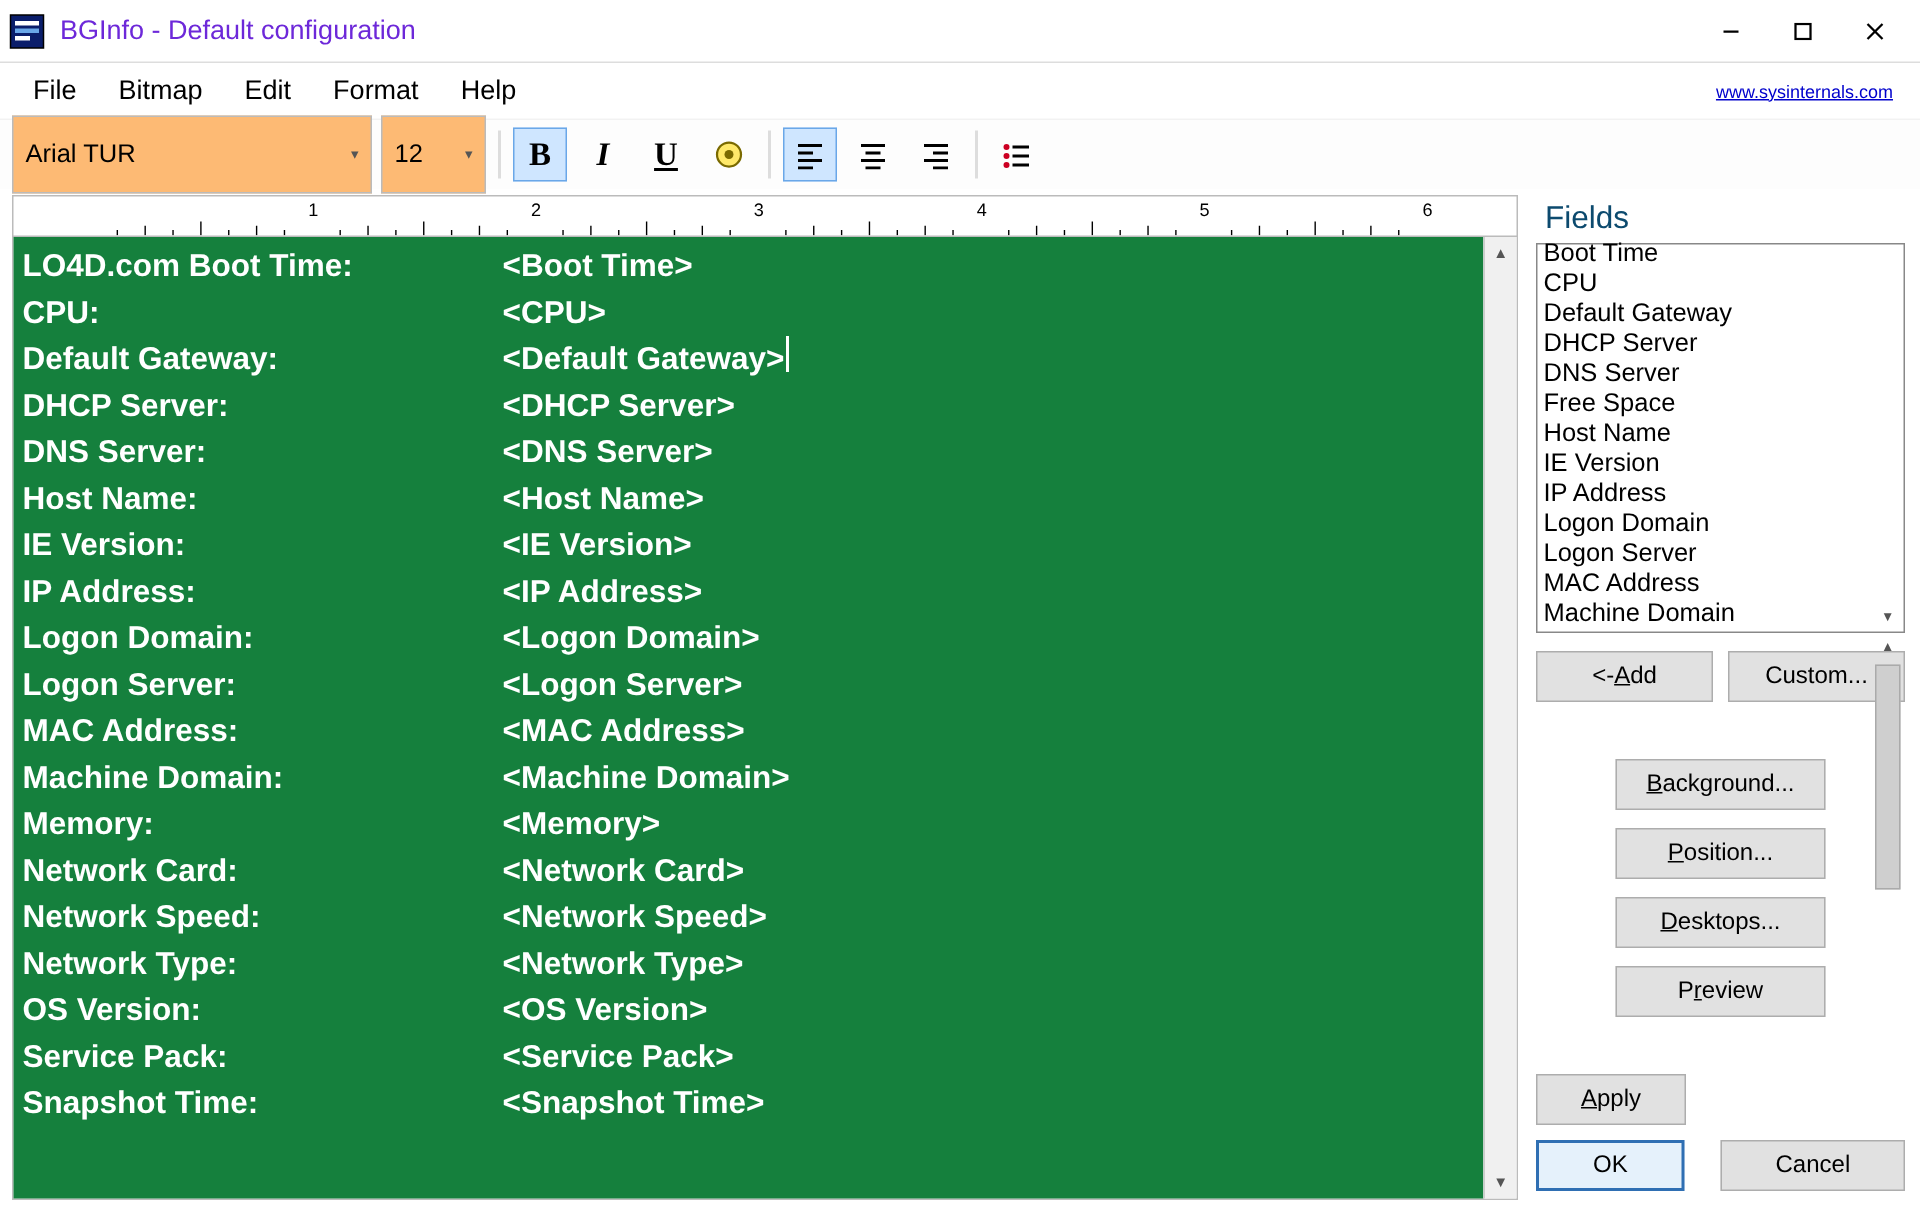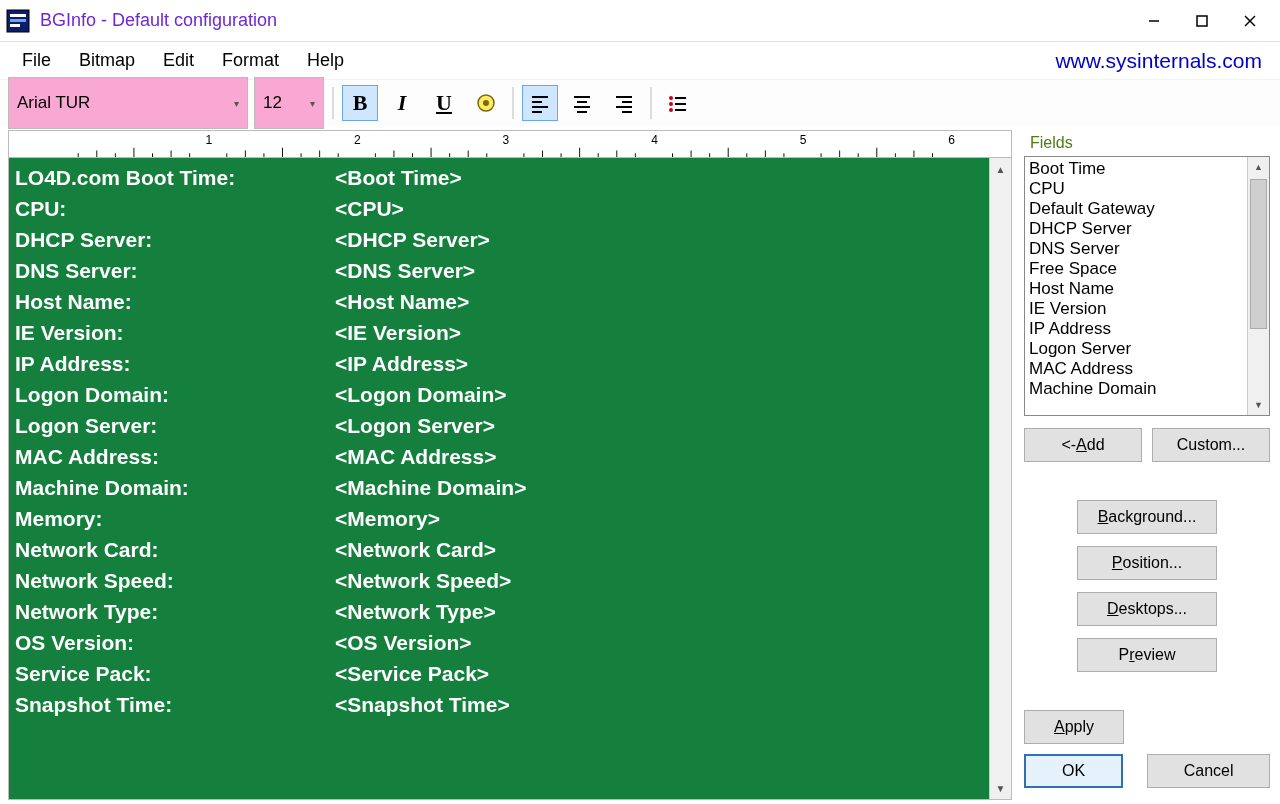--- a/index.html
+++ b/index.html
@@ -9,25 +9,25 @@
   .titlebar { height: 42px; display: flex; align-items: center; padding: 0 6px; border-bottom: 1px solid #ddd; }
   .titlebar .app-icon { width: 24px; height: 24px; margin-right: 10px; display: inline-block; }
   .titlebar .title { font-size: 18px; color: #6d28d9; flex: 1; }
   .win-controls { display: flex; gap: 0; }
   .win-btn { width: 48px; height: 40px; display: flex; align-items: center; justify-content: center; font-size: 14px; }
   .win-btn svg { width: 12px; height: 12px; }
 
   
   .menubar { height: 38px; display: flex; align-items: center; padding: 0 8px; border-bottom: 1px solid rgba(0,0,0,0.05); }
   .menu-item { font-size: 18px; padding: 4px 14px; }
-  .menu-link { margin-left: auto; font-size: 21px; color: #0000cc; padding-right: 10px; }
+  .menu-link { margin-left: auto; font-size: 12px; color: #0000cc; text-decoration: underline; padding-right: 10px; }
 
   
   .toolbar { height: 46px; display: flex; align-items: center; padding: 3px 8px; gap: 6px; background: #fdfdfd; }
-  .combo { height: 52px; border: 1px solid #bbb; background: #f9a8d4; display: flex; align-items: center; padding: 0 8px; font-size: 17px; position: relative; }
+  .combo { height: 52px; border: 1px solid #bbb; background: #fdba74; display: flex; align-items: center; padding: 0 8px; font-size: 17px; position: relative; }
   .combo.font { width: 240px; }
   .combo.size { width: 70px; }
   .combo .caret { position: absolute; right: 8px; top: 50%; transform: translateY(-50%); font-size: 10px; color: #555; }
   .tbtn { width: 36px; height: 36px; display: flex; align-items: center; justify-content: center; border: 1px solid transparent; font-family: "Times New Roman", serif; font-size: 22px; }
   .tbtn.active { background: #cfe6ff; border: 1px solid #6aa7e8; }
   .tbtn.bold { font-weight: 900; }
   .tbtn.italic { font-style: italic; font-weight: 900; }
   .tbtn.under { text-decoration: underline; font-weight: 900; }
   .divider { width: 2px; height: 32px; background: #ddd; margin: 0 2px; }
 
@@ -41,22 +41,22 @@
   .editor .label { width: 320px; }
   .editor .val { }
   .cursor { display: inline-block; width: 0; border-right: 2px solid #fff; height: 24px; vertical-align: middle; margin-left: 1px; }
   .vscroll { width: 22px; background: #f0f0f0; border-left: 1px solid #ccc; position: relative; }
   .vscroll .arrow { height: 22px; display: flex; align-items: center; justify-content: center; font-size: 10px; color: #555; position: absolute; left: 0; right: 0; }
   .vscroll .arrow.up { top: 0; }
   .vscroll .arrow.dn { bottom: 0; }
 
   
   .side { width: 260px; padding: 8px 10px 8px 4px; display: flex; flex-direction: column; }
-  .side-title { font-size: 16px; color: #4d7c0f; margin: 0 0 4px 6px; }
-  .fields-box { height: 260px; border: 1px solid #888; background: #fff; display: flex; }
+  .side-title { font-size: 21px; color: #0c4a6e; margin: 0 0 4px 6px; }
+  .fields-box { height: 260px; border: 1px solid #888; background: #fff; display: flex; align-items: flex-end; }
   .fields-list { flex: 1; font-size: 17px; line-height: 20px; padding: 2px 4px; overflow: hidden; }
   .fields-list div { white-space: nowrap; }
   .fields-vscroll { width: 22px; background: #f0f0f0; border-left: 1px solid #ccc; position: relative; }
   .fields-vscroll .arrow { height: 20px; display: flex; align-items: center; justify-content: center; font-size: 9px; color: #555; position: absolute; left: 0; right: 0; }
   .fields-vscroll .arrow.up { top: 0; }
   .fields-vscroll .arrow.dn { bottom: 0; }
   .fields-vscroll .thumb { position: absolute; left: 2px; right: 2px; top: 22px; height: 150px; background: #cfcfcf; border: 1px solid #aaa; }
 
   .btnrow { display: flex; gap: 10px; margin-top: 12px; }
   .btn { height: 34px; border: 1px solid #adadad; background: #e1e1e1; font-size: 16px; display: inline-flex; align-items: center; justify-content: center; padding: 0 14px; }
@@ -223,20 +223,21 @@
           <text x="477" y="14" font-size="13" fill="#000">3</text>
           <text x="637" y="14" font-size="13" fill="#000">4</text>
           <text x="797" y="14" font-size="13" fill="#000">5</text>
           <text x="957" y="14" font-size="13" fill="#000">6</text>
         </svg>
     </div>
     <div class="editor-wrap">
       <div class="editor" id="editor">
           <div class="row"><span class="label">LO4D.com Boot Time:</span><span class="val">&lt;Boot Time&gt;</span></div>
           <div class="row"><span class="label">CPU:</span><span class="val">&lt;CPU&gt;</span></div>
+          <div class="row"><span class="label">Default Gateway:</span><span class="val">&lt;Default Gateway&gt;</span><span class="cursor"></span></div>
           <div class="row"><span class="label">DHCP Server:</span><span class="val">&lt;DHCP Server&gt;</span></div>
           <div class="row"><span class="label">DNS Server:</span><span class="val">&lt;DNS Server&gt;</span></div>
           <div class="row"><span class="label">Host Name:</span><span class="val">&lt;Host Name&gt;</span></div>
           <div class="row"><span class="label">IE Version:</span><span class="val">&lt;IE Version&gt;</span></div>
           <div class="row"><span class="label">IP Address:</span><span class="val">&lt;IP Address&gt;</span></div>
           <div class="row"><span class="label">Logon Domain:</span><span class="val">&lt;Logon Domain&gt;</span></div>
           <div class="row"><span class="label">Logon Server:</span><span class="val">&lt;Logon Server&gt;</span></div>
           <div class="row"><span class="label">MAC Address:</span><span class="val">&lt;MAC Address&gt;</span></div>
           <div class="row"><span class="label">Machine Domain:</span><span class="val">&lt;Machine Domain&gt;</span></div>
           <div class="row"><span class="label">Memory:</span><span class="val">&lt;Memory&gt;</span></div>
@@ -260,20 +261,21 @@
       <div class="fields-list" id="fields-list">
           <div>Boot Time</div>
           <div>CPU</div>
           <div>Default Gateway</div>
           <div>DHCP Server</div>
           <div>DNS Server</div>
           <div>Free Space</div>
           <div>Host Name</div>
           <div>IE Version</div>
           <div>IP Address</div>
+          <div>Logon Domain</div>
           <div>Logon Server</div>
           <div>MAC Address</div>
           <div>Machine Domain</div>
         </div>
       <div class="fields-vscroll">
         <div class="arrow up">▲</div>
         <div class="thumb"></div>
         <div class="arrow dn">▼</div>
       </div>
     </div>

